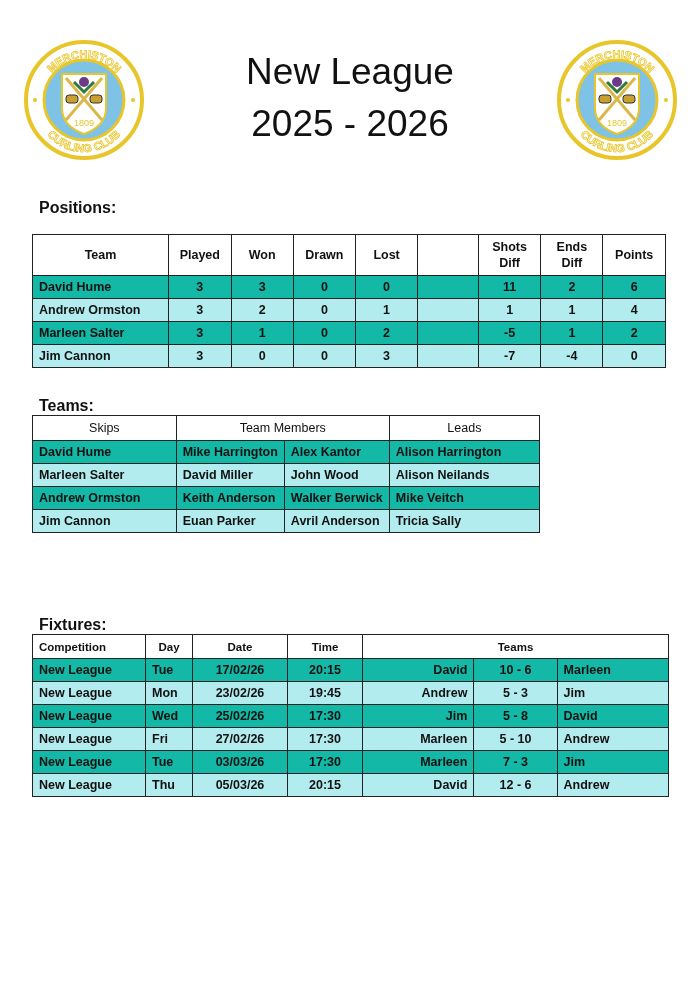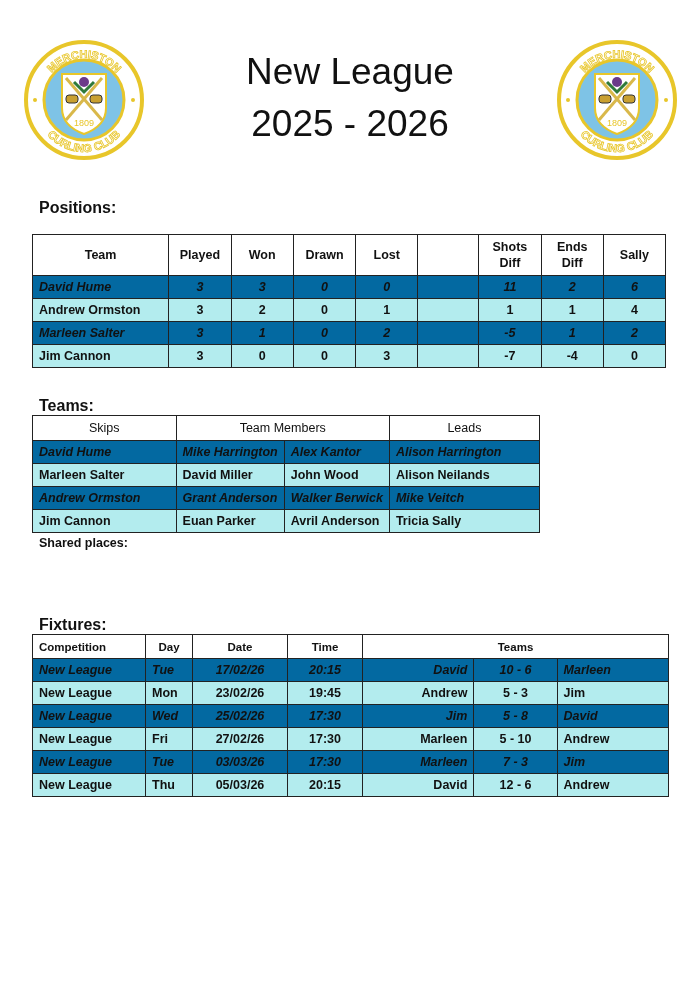--- a/index.html
+++ b/index.html
@@ -5,21 +5,21 @@
   html, body { margin:0; padding:0; background:#ffffff; }
   body { width:699px; height:989px; position:relative; font-family:"Liberation Sans", sans-serif; color:#111; overflow:hidden; }
   .logo { position:absolute; width:124px; height:124px; top:38px; }
   .logo.left { left:22px; }
   .logo.right { left:555px; }
   .title { position:absolute; left:200px; width:300px; top:46px; text-align:center; font-size:37px; line-height:52px; color:#111; }
   .section-label { position:absolute; left:39px; font-weight:bold; font-size:16px; }
   table { position:absolute; border-collapse:collapse; font-size:12.5px; font-weight:bold; }
   td, th { border:1px solid #222; padding:0 6px; white-space:nowrap; }
   th { background:#fff; font-weight:bold; font-size:12.5px; }
-  tr.dark td { background:#0369a1;font-style:italic; }
+  tr.dark td { background:#14b8a6; }
   tr.light td { background:#b3ecee; }
   .c { text-align:center; }
   .r { text-align:right; }
   .l { text-align:left; }
   #positions { left:32px; top:234px; width:634px; }
   #positions th { height:40px; line-height:16px; }
   #positions td { height:22px; }
   #teams { left:32px; top:415px; width:508px; }
   #teams th { height:24px; font-weight:normal; }
   #teams td { height:22px; }
@@ -79,21 +79,21 @@
   <thead>
     <tr>
       <th style="width:124px">Team</th>
       <th style="width:50px">Played</th>
       <th style="width:50px">Won</th>
       <th style="width:50px">Drawn</th>
       <th style="width:50px">Lost</th>
       <th style="width:50px"></th>
       <th style="width:50px">Shots<br>Diff</th>
       <th style="width:50px">Ends<br>Diff</th>
-      <th style="width:50px">Sally</th>
+      <th style="width:50px">Points</th>
     </tr>
   </thead>
   <tbody id="positions-body">
       <tr class="dark">
         <td class="l">David Hume</td>
         <td class="c">3</td>
         <td class="c">3</td>
         <td class="c">0</td>
         <td class="c">0</td>
         <td class="c"></td>
@@ -154,34 +154,33 @@
         <td class="l">Alison Harrington</td>
       </tr>
       <tr class="light">
         <td class="l">Marleen Salter</td>
         <td class="l">David Miller</td>
         <td class="l">John Wood</td>
         <td class="l">Alison Neilands</td>
       </tr>
       <tr class="dark">
         <td class="l">Andrew Ormston</td>
-        <td class="l">Grant Anderson</td>
+        <td class="l">Keith Anderson</td>
         <td class="l">Walker Berwick</td>
         <td class="l">Mike Veitch</td>
       </tr>
       <tr class="light">
         <td class="l">Jim Cannon</td>
         <td class="l">Euan Parker</td>
         <td class="l">Avril Anderson</td>
         <td class="l">Tricia Sally</td>
       </tr>
     </tbody>
 </table>
 <div class="notes">
-  <div>Shared places:</div>
 </div>
 
 <div class="section-label" style="top:616px;">Fixtures:</div>
 <table id="fixtures">
   <thead>
     <tr>
       <th class="l" style="width:100px">Competition</th>
       <th style="width:34px">Day</th>
       <th style="width:82px">Date</th>
       <th style="width:62px">Time</th>

